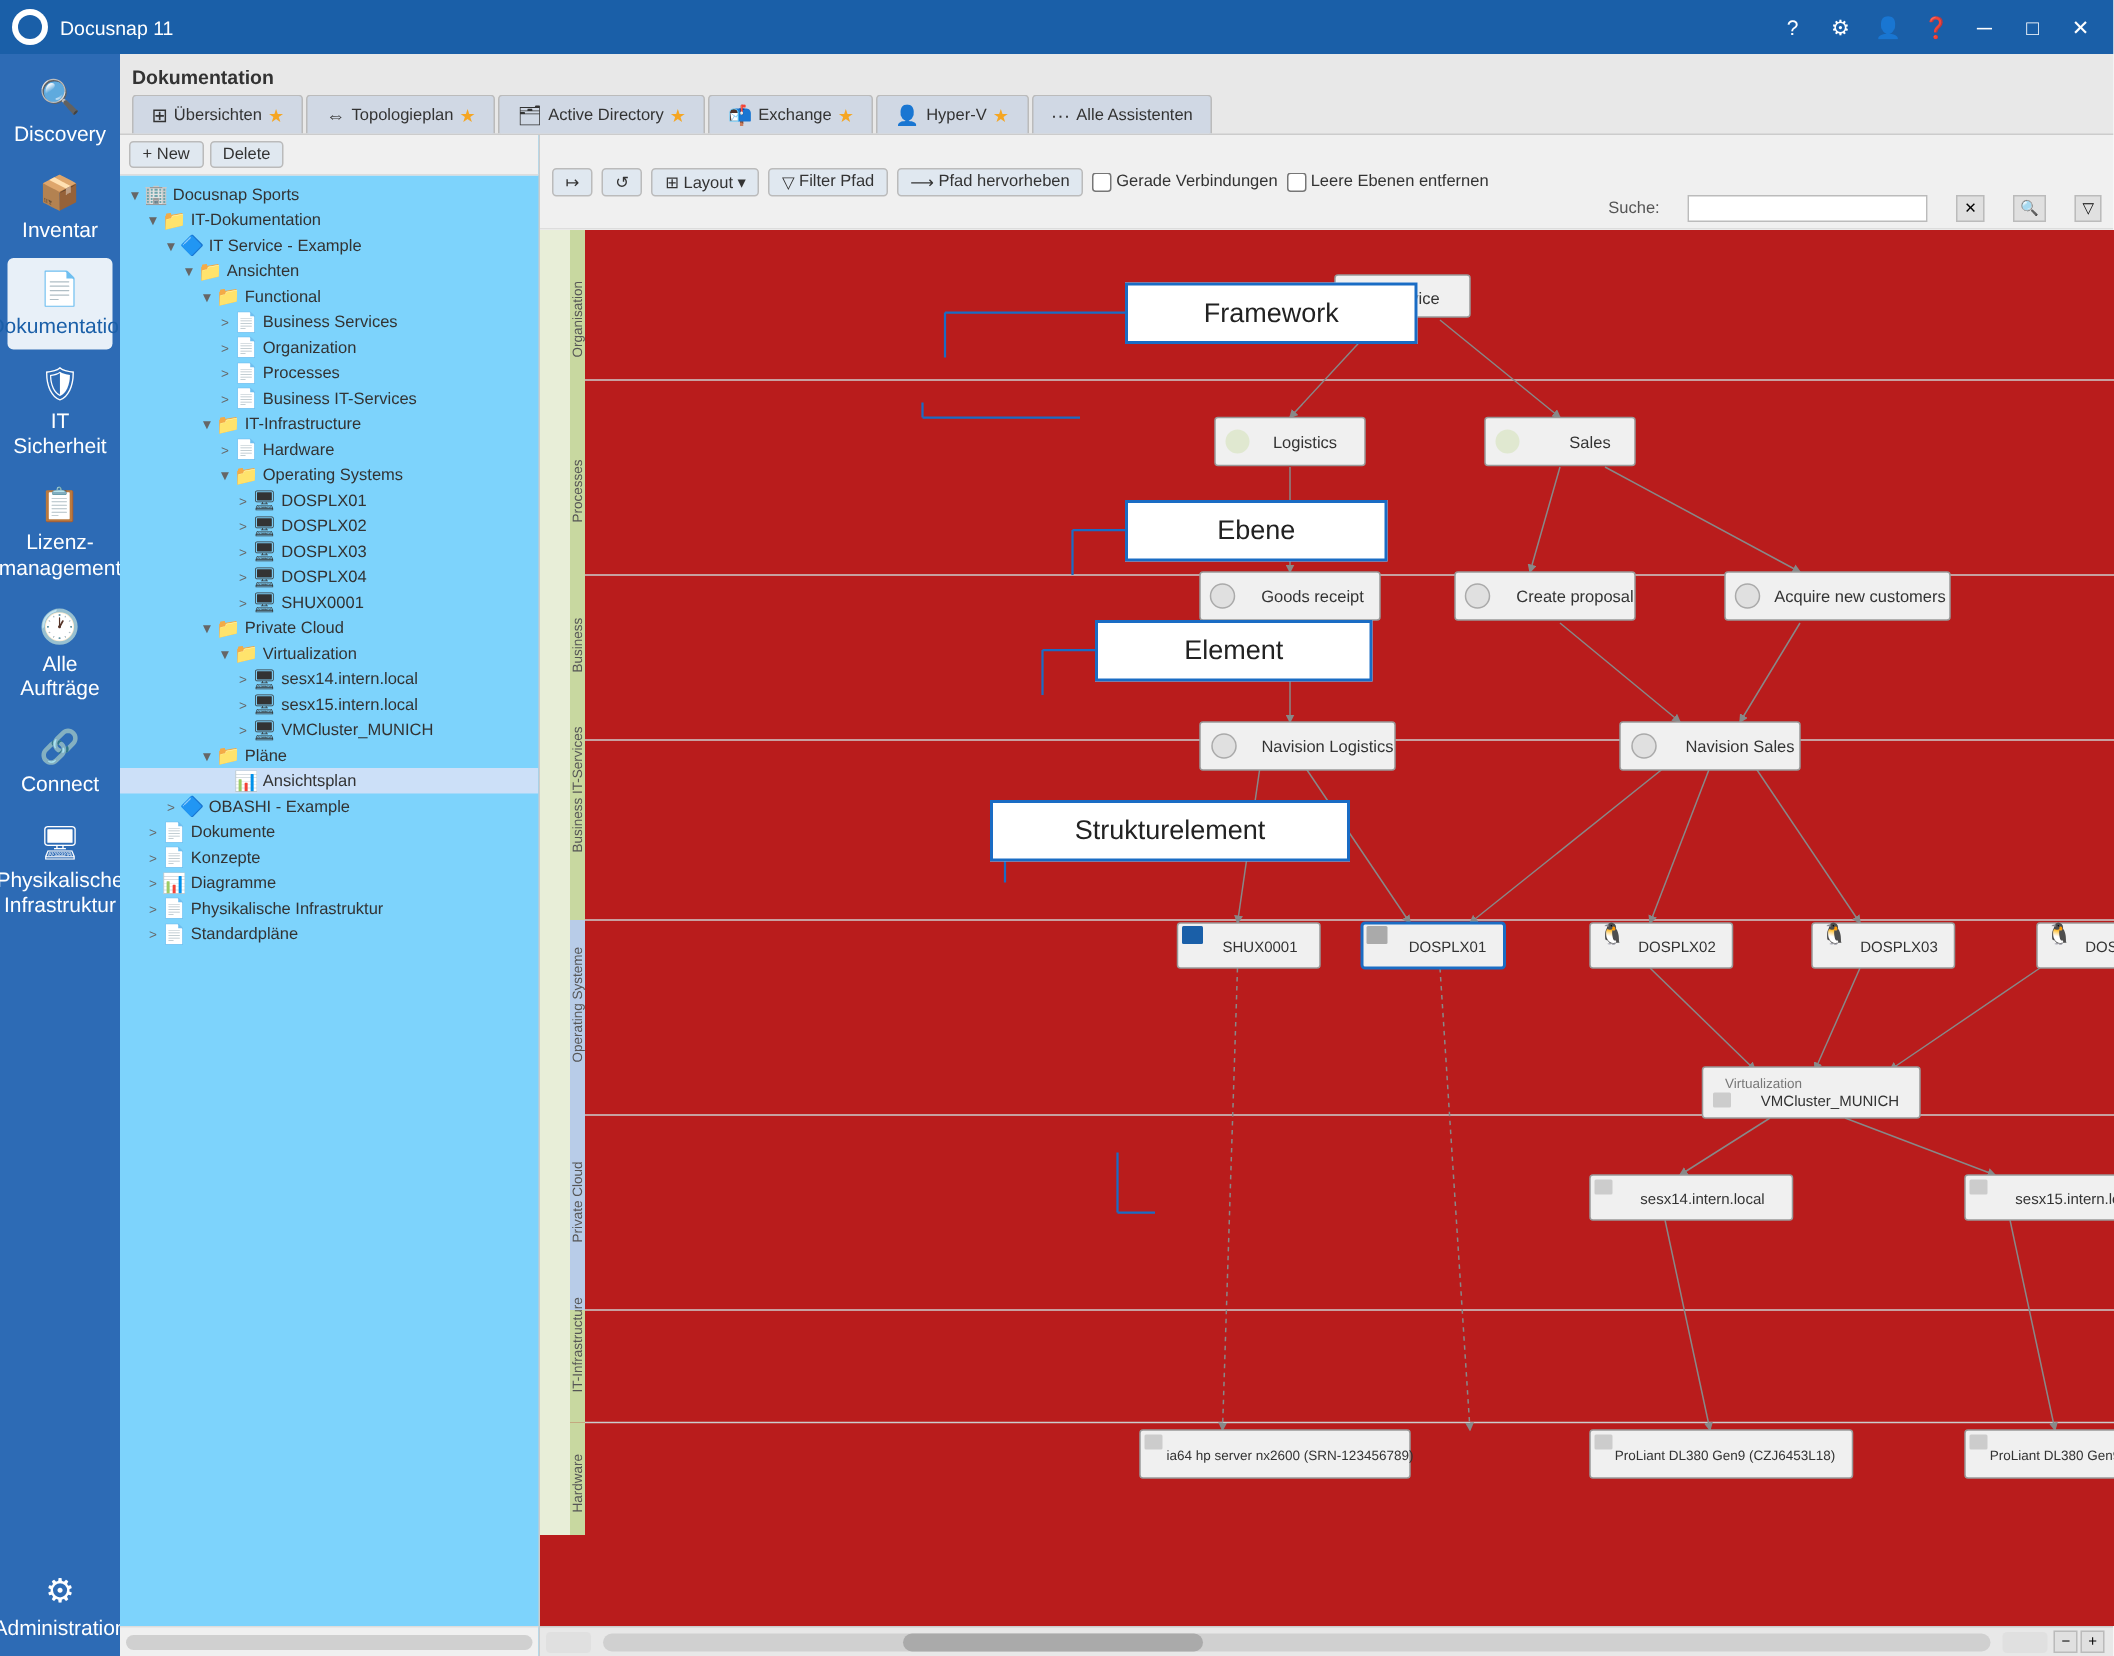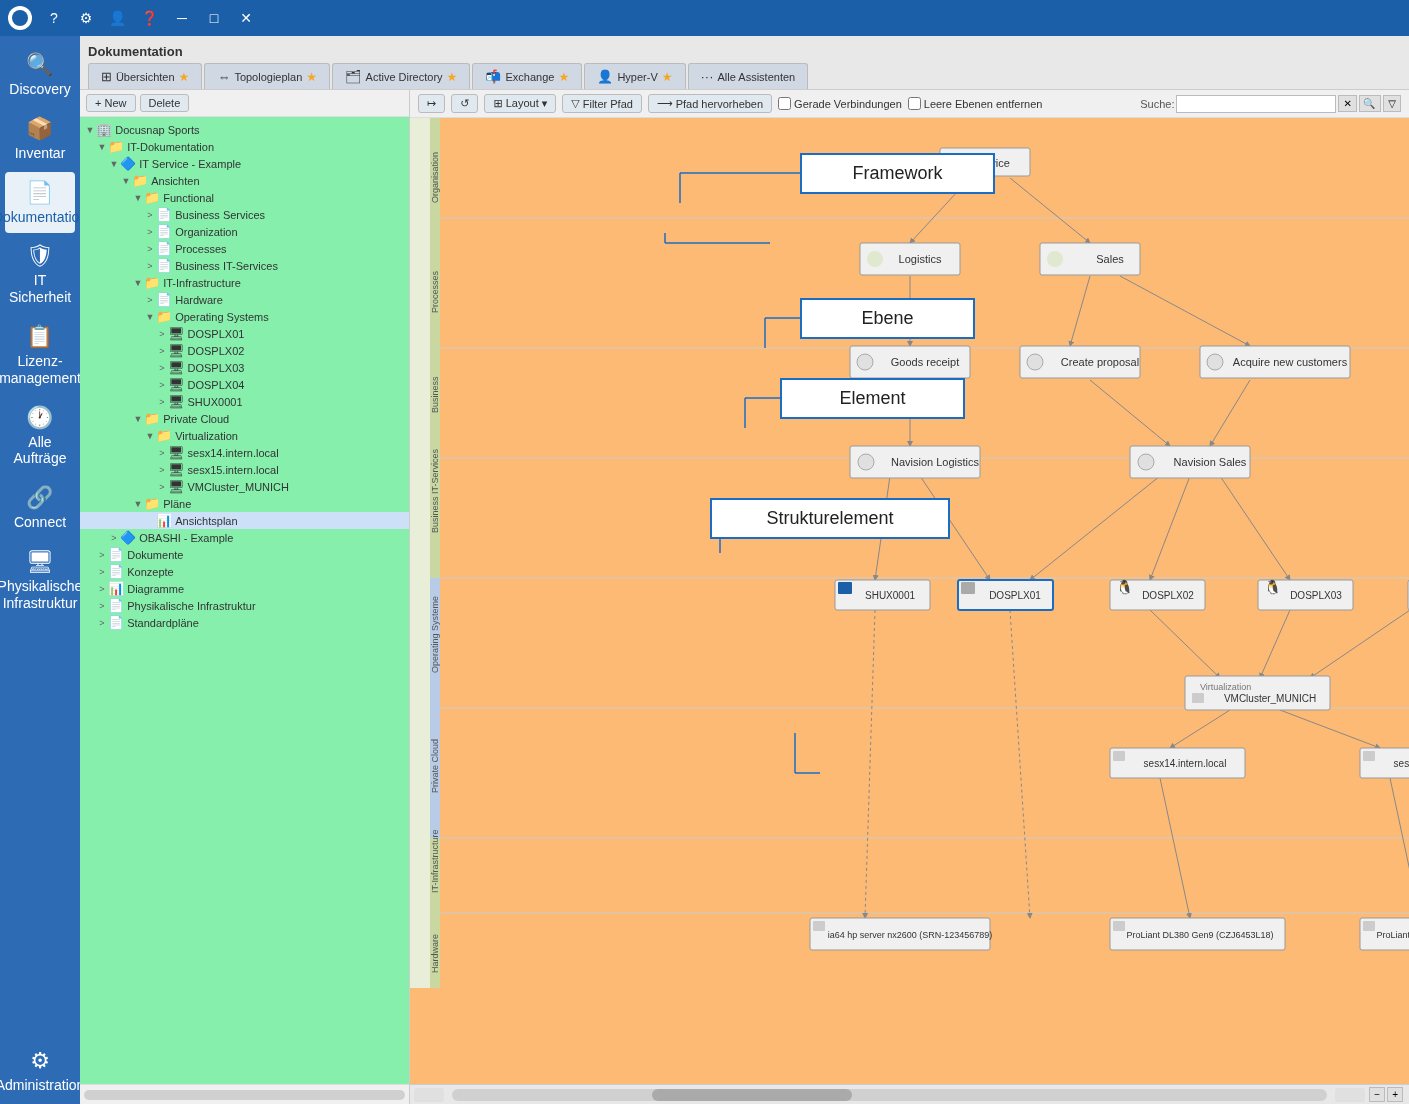--- a/index.html
+++ b/index.html
@@ -119,22 +119,22 @@
 
     
     .main-split {
       display: flex;
       flex: 1;
       overflow: hidden;
     }
 
     
     .tree-panel {
-      width: 330px;
-      background: #86efac;
+      width: 280px;
+      background: #7dd3fc;
       border-right: 1px solid #ccc;
       display: flex;
       flex-direction: column;
       overflow: hidden;
       flex-shrink: 0;
     }
     .tree-toolbar {
       display: flex;
       align-items: center;
       padding: 4px 6px;
@@ -207,21 +207,22 @@
       font-size: 11px;
       color: #333;
       display: flex;
       align-items: center;
       gap: 3px;
     }
     .search-box {
       margin-left: auto;
       display: flex;
       align-items: center;
-      gap: 2px;
+      gap: 19px;
+      margin-top: 36px;
     }
     .search-label { font-size: 11px; color: #555; }
     .search-input {
       border: 1px solid #bbb;
       padding: 2px 4px;
       font-size: 11px;
       width: 160px;
     }
     .search-btn {
       padding: 2px 4px;
@@ -236,21 +237,21 @@
       gap: 3px;
       font-size: 11px;
       color: #333;
     }
 
     
     .diagram-canvas {
       flex: 1;
       overflow: auto;
       position: relative;
-      background: #fdba74;
+      background: #b91c1c;
     }
 
     
     .annotation-box {
       position: absolute;
       border: 2px solid #1a6cc4;
       background: white;
       padding: 8px 24px;
       font-size: 18px;
       font-weight: 400;
@@ -279,20 +280,21 @@
 
     .sidebar-spacer { flex: 1; }
   </style>
 </head>
 <body>
 
 <div class="title-bar">
   <div class="title-bar-logo">
     <div class="title-bar-logo-inner"></div>
   </div>
+  <span class="title-bar-title">Docusnap 11</span>
   <div class="title-bar-controls">
     <button class="title-bar-btn">?</button>
     <button class="title-bar-btn">⚙</button>
     <button class="title-bar-btn">👤</button>
     <button class="title-bar-btn">❓</button>
     <button class="title-bar-btn">─</button>
     <button class="title-bar-btn">□</button>
     <button class="title-bar-btn">✕</button>
   </div>
 </div>

